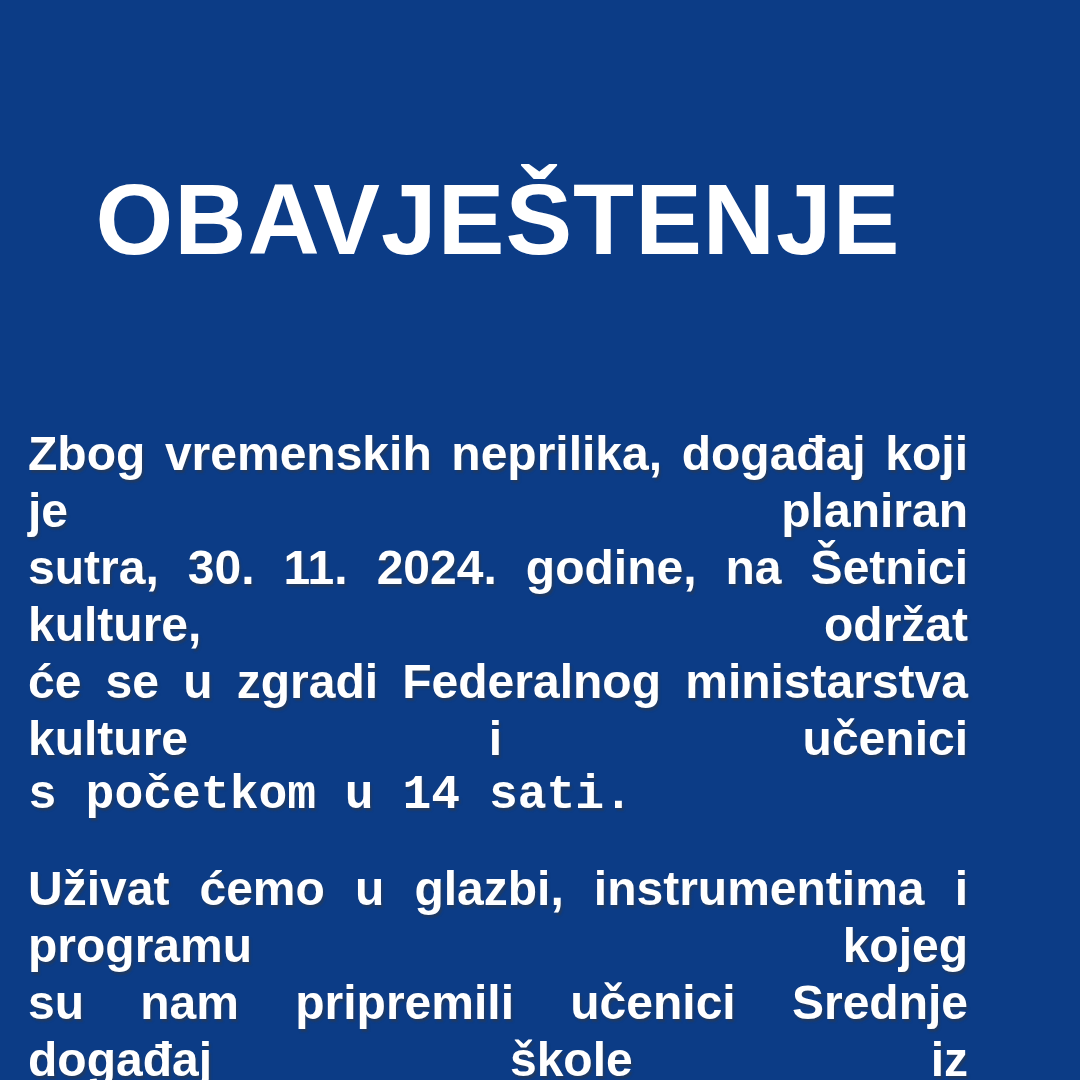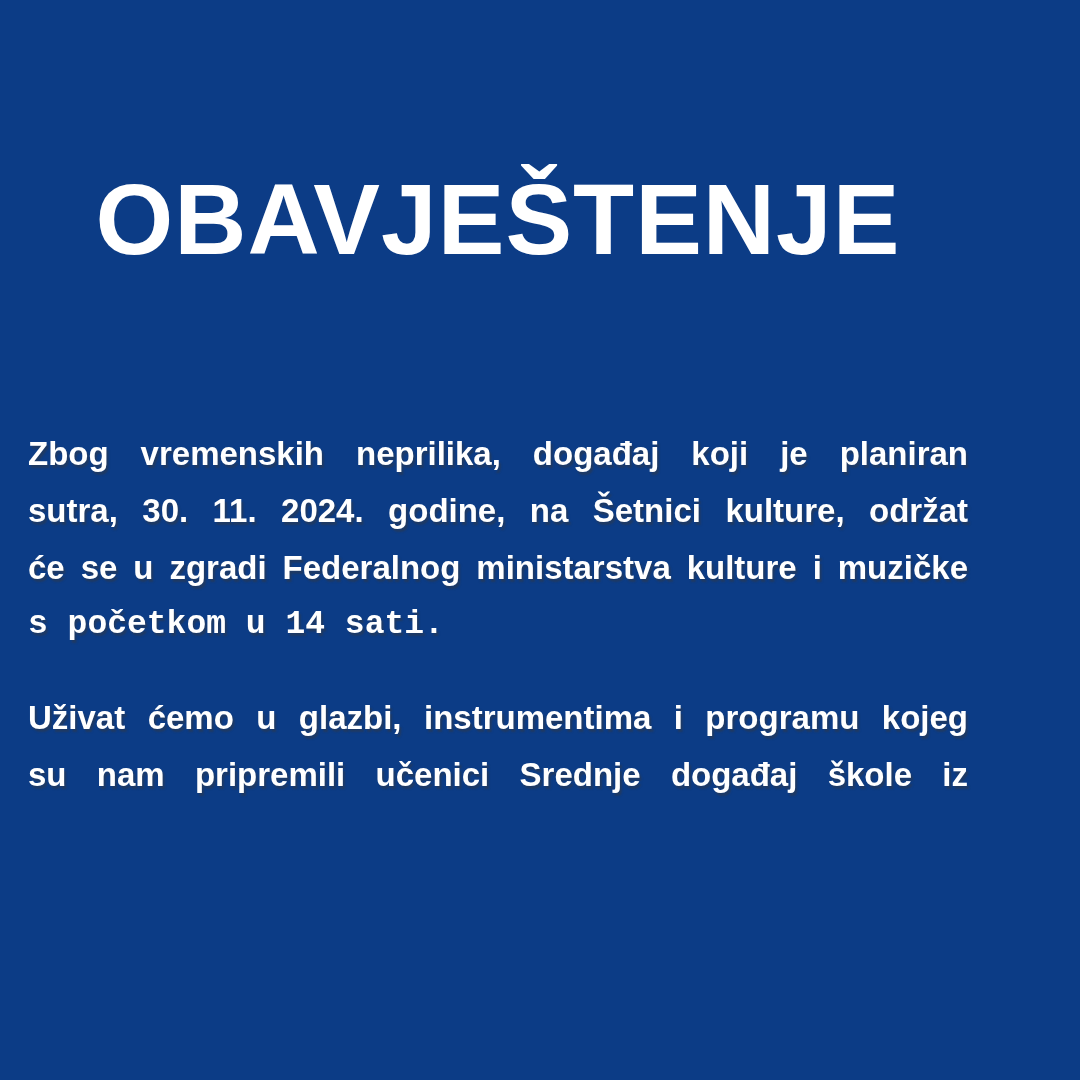--- a/index.html
+++ b/index.html
@@ -23,21 +23,21 @@
     padding-top: 162px;
     text-align: center;
     font-size: 100px;
     font-weight: bold;
     line-height: 1.15;
     letter-spacing: 1px;
     color: #ffffff;
   }
   .para {
     margin: 0;
-    font-size: 33px;
+    font-size: 48px;
     font-weight: bold;
     line-height: 57px;
     color: #ffffff;
     text-shadow: 2px 3px 2px rgba(55, 55, 55, 0.45);
   }
   .para-1 { margin-top: 148px; }
   .para-2 { margin-top: 36px; }
   .line {
     display: block;
     text-align: justify;
@@ -50,21 +50,21 @@
 </style>
 </head>
 <body style="background: rgb(12, 60, 134); color: rgb(255, 255, 255);">
 
 <div class="poster">
   <h1 class="title">OBAVJEŠTENJE</h1>
 
   <p class="para para-1">
     <span class="line">Zbog vremenskih neprilika, događaj koji je planiran</span>
     <span class="line">sutra, 30. 11. 2024. godine, na Šetnici kulture, održat</span>
-    <span class="line">će se u zgradi Federalnog ministarstva kulture i muzičke</span>
+    <span class="line">će se u zgradi Federalnog ministarstva kulture i učenici</span>
     <span class="line last">s početkom u 14 sati.</span>
   </p>
 
   <p class="para para-2">
     <span class="line">Uživat ćemo u glazbi, instrumentima i programu kojeg</span>
     <span class="line">su nam pripremili učenici Srednje događaj škole iz</span>
   </p>
 </div>
 
 </body></html>

